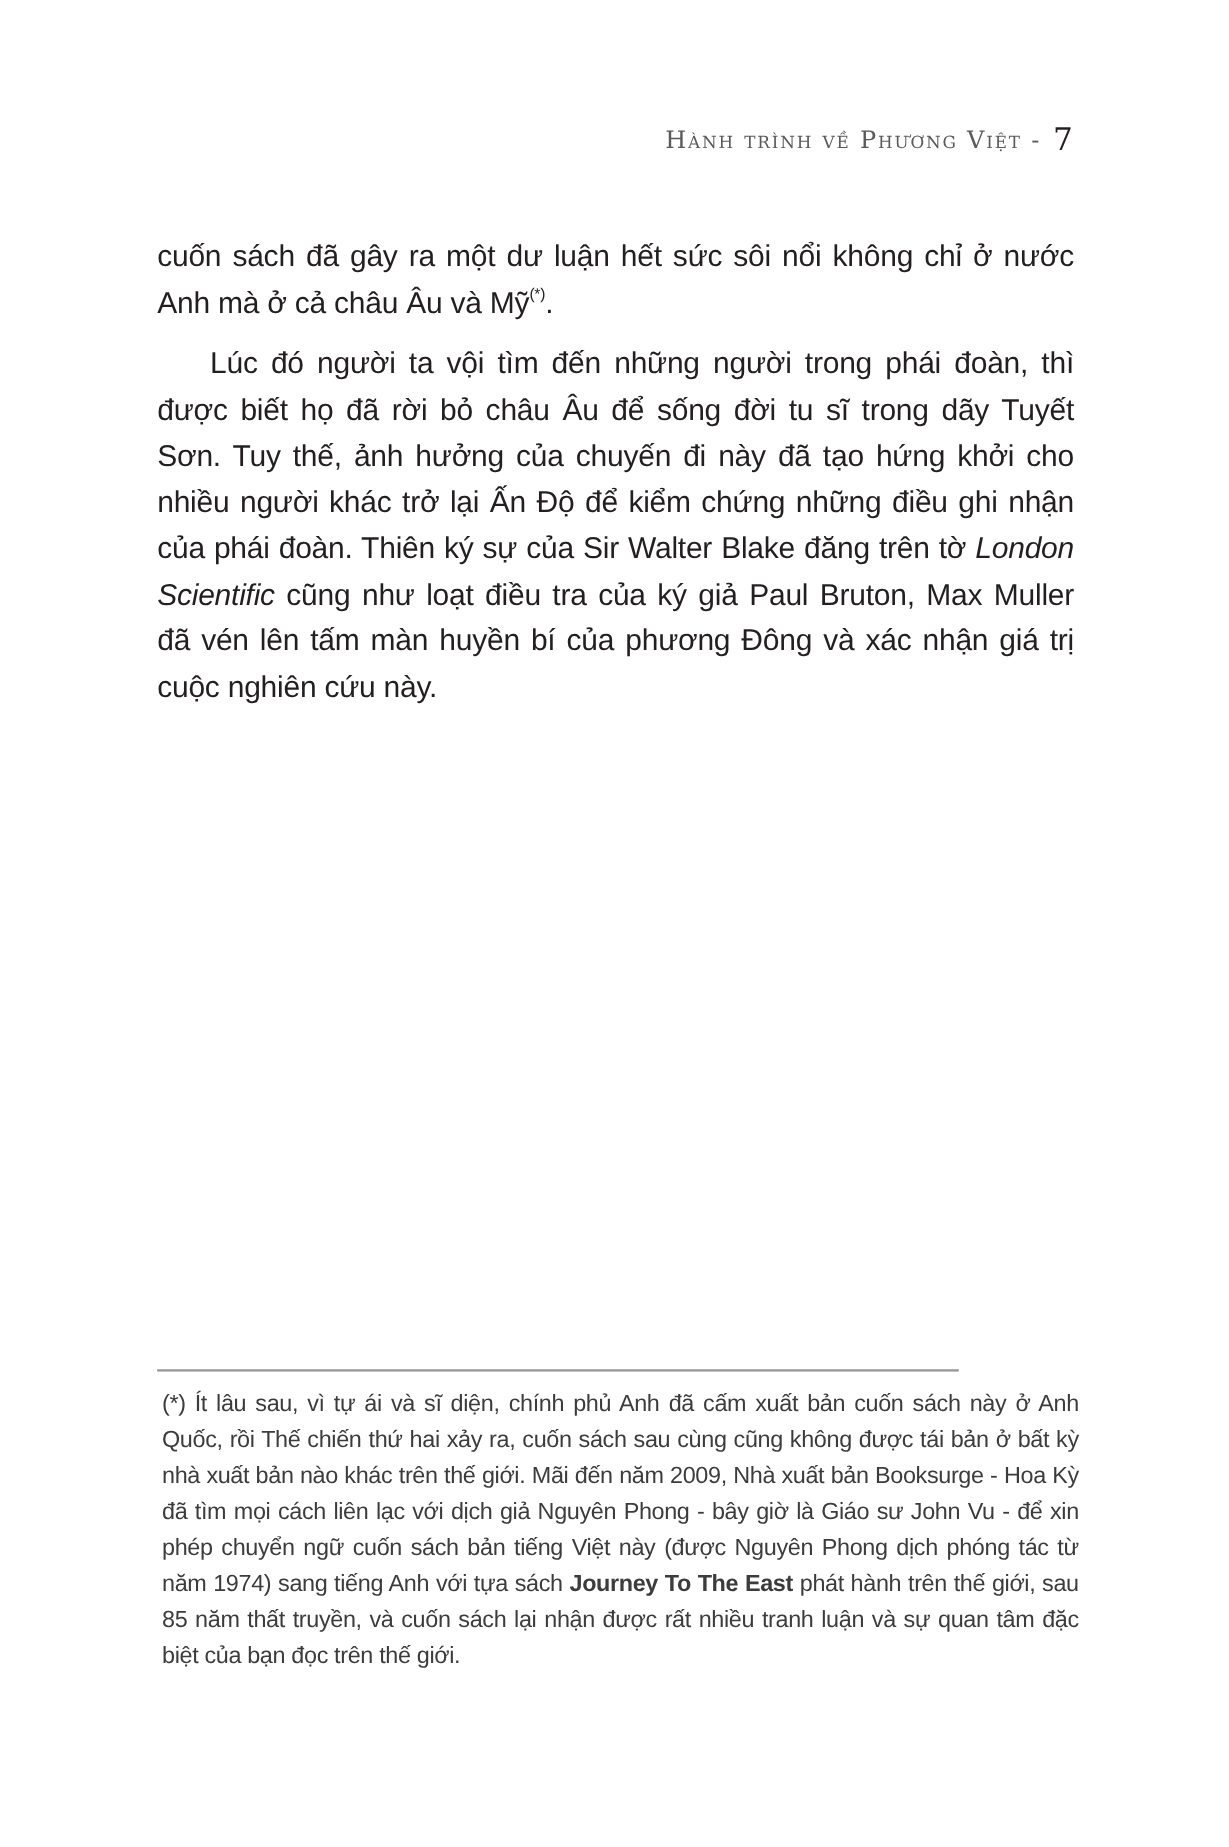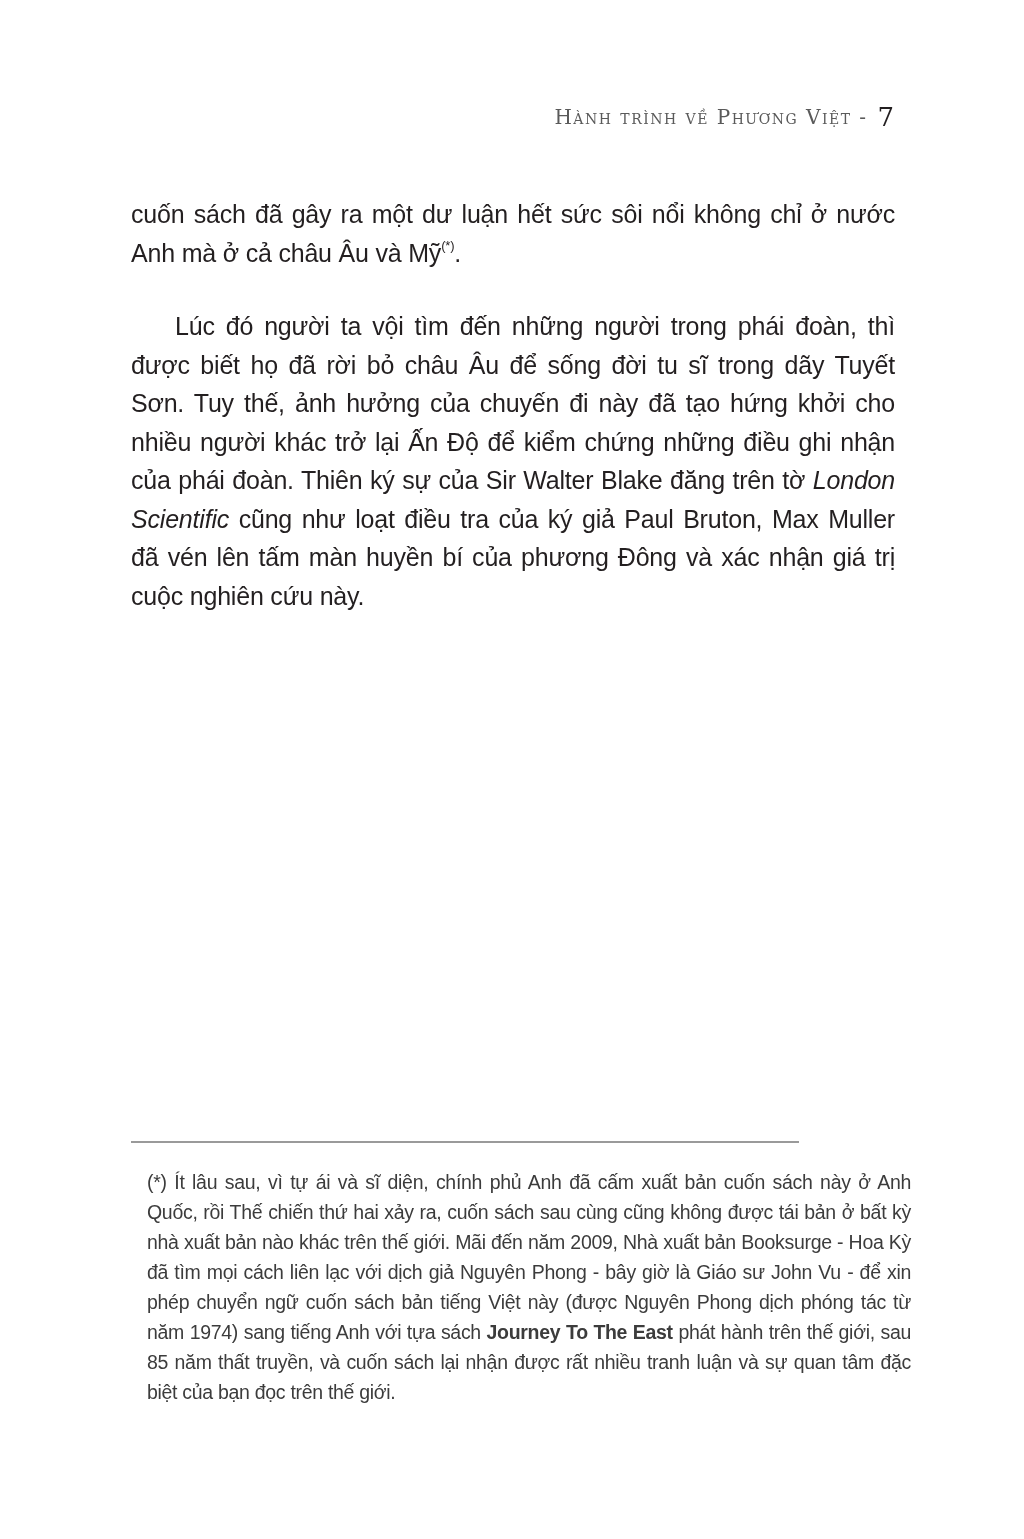--- a/index.html
+++ b/index.html
@@ -42,21 +42,21 @@
       font-size: 25px;
       line-height: 38.5px;
       color: #231f20;
       letter-spacing: -0.2px;
     }
     .body-text p {
       margin: 0;
       text-align: justify;
     }
     .body-text p.first {
-      margin-bottom: 35px;
+      margin-bottom: 12px;
     }
     .body-text p.indent {
       text-indent: 44px;
     }
     .body-text sup {
       font-size: 13px;
       vertical-align: 12px;
       line-height: 0;
     }
     .footnote-rule {
@@ -71,21 +71,21 @@
       position: absolute;
       left: 131px;
       top: 1151px;
       width: 764px;
       font-family: "Liberation Sans", sans-serif;
       font-size: 19.5px;
       line-height: 30px;
       color: #3c3c3c;
       text-align: justify;
       letter-spacing: -0.3px;
-      margin: 16px;
+      margin: 4px;
     }
     .footnote b {
       color: #3c3c3c;
     }
   </style>
 </head>
 <body>
 
 <div class="running-header"><span>Hành trình về Phương Việt</span><span> - </span><span class="page-number">7</span></div>
 

